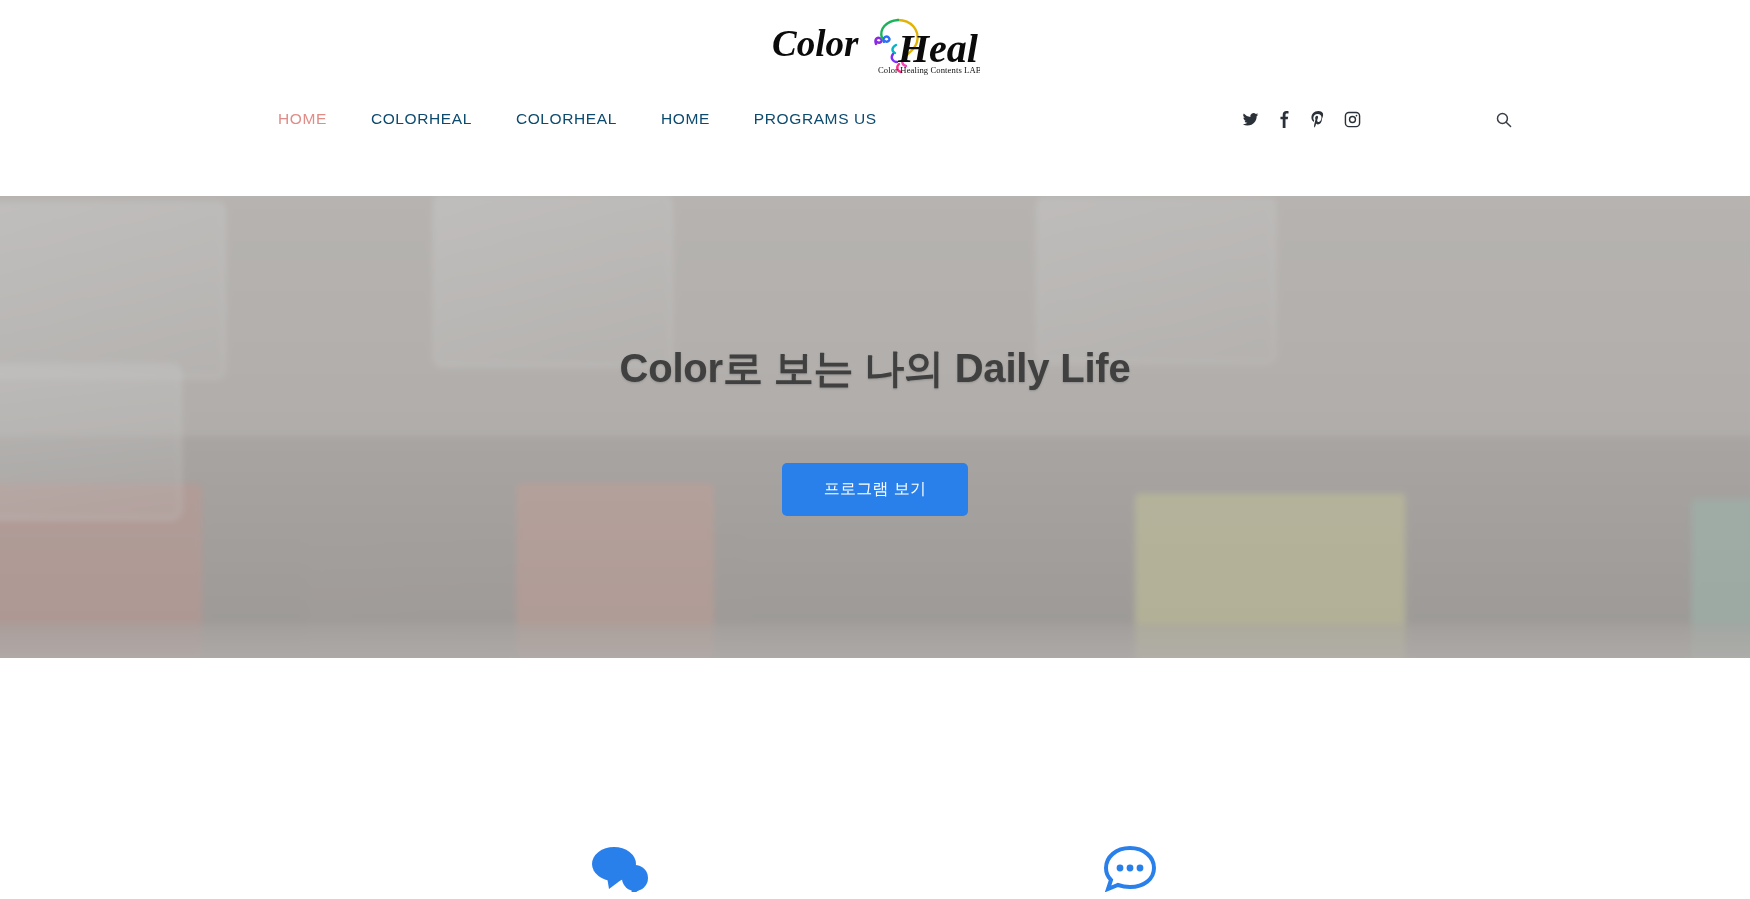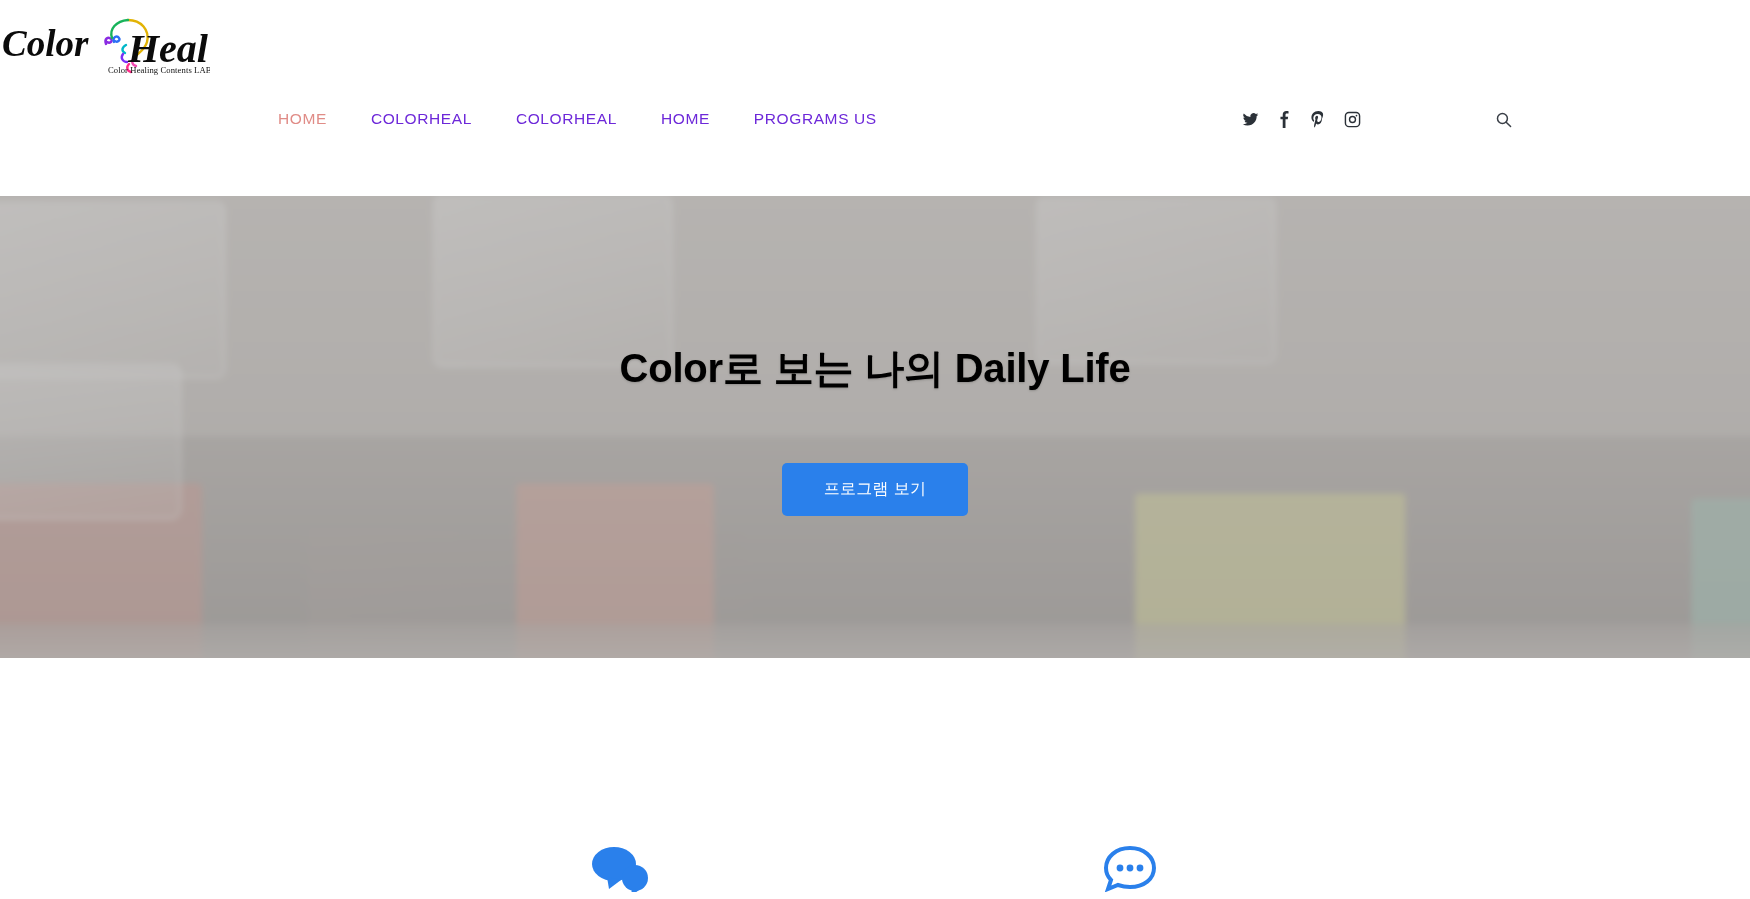--- a/index.html
+++ b/index.html
@@ -15,20 +15,21 @@
   .site-header{
     width:100%;
     background:#ffffff;
     position:relative;
     height:196px;
   }
 
   .logo-wrap{
     width:100%;
     display:flex;
+    justify-content:center;
     align-items:center;
     padding-top:12px;
     height:78px;
   }
   .logo{
     position:relative;
     width:210px;
     height:62px;
     display:block;
   }
@@ -42,21 +43,21 @@
   }
   .main-nav{
     display:flex;
     align-items:flex-end;
     gap:44px;
     margin-left:278px;
   }
   .nav-link{
     font-size:15.5px;
     letter-spacing:.6px;
-    color:#6d28d9;
+    color:#0c4a6e;
     text-decoration:none;
     font-weight:400;
     white-space:nowrap;
     cursor:pointer;
   }
   .nav-link.active{ color:#e08c87; }
 
   .header-right{
     position:absolute;
     right:0; top:0;
@@ -171,21 +172,21 @@
     position:absolute; inset:0;
     background:rgba(168,166,164,.62);
   }
   .hero-content{
     position:absolute; inset:0;
     display:flex; flex-direction:column;
     align-items:center; justify-content:center;
     text-align:center;
   }
   .hero-title{
-    color:#000000;
+    color:#404040;
     font-size:40px;
     font-weight:700;
     letter-spacing:-.2px;
     line-height:1.52;
     text-shadow:0 1px 2px rgba(90,88,86,.35);
   }
   .hero-cta{
     margin-top:64px;
     background:#2a80eb;
     color:#ffffff;

